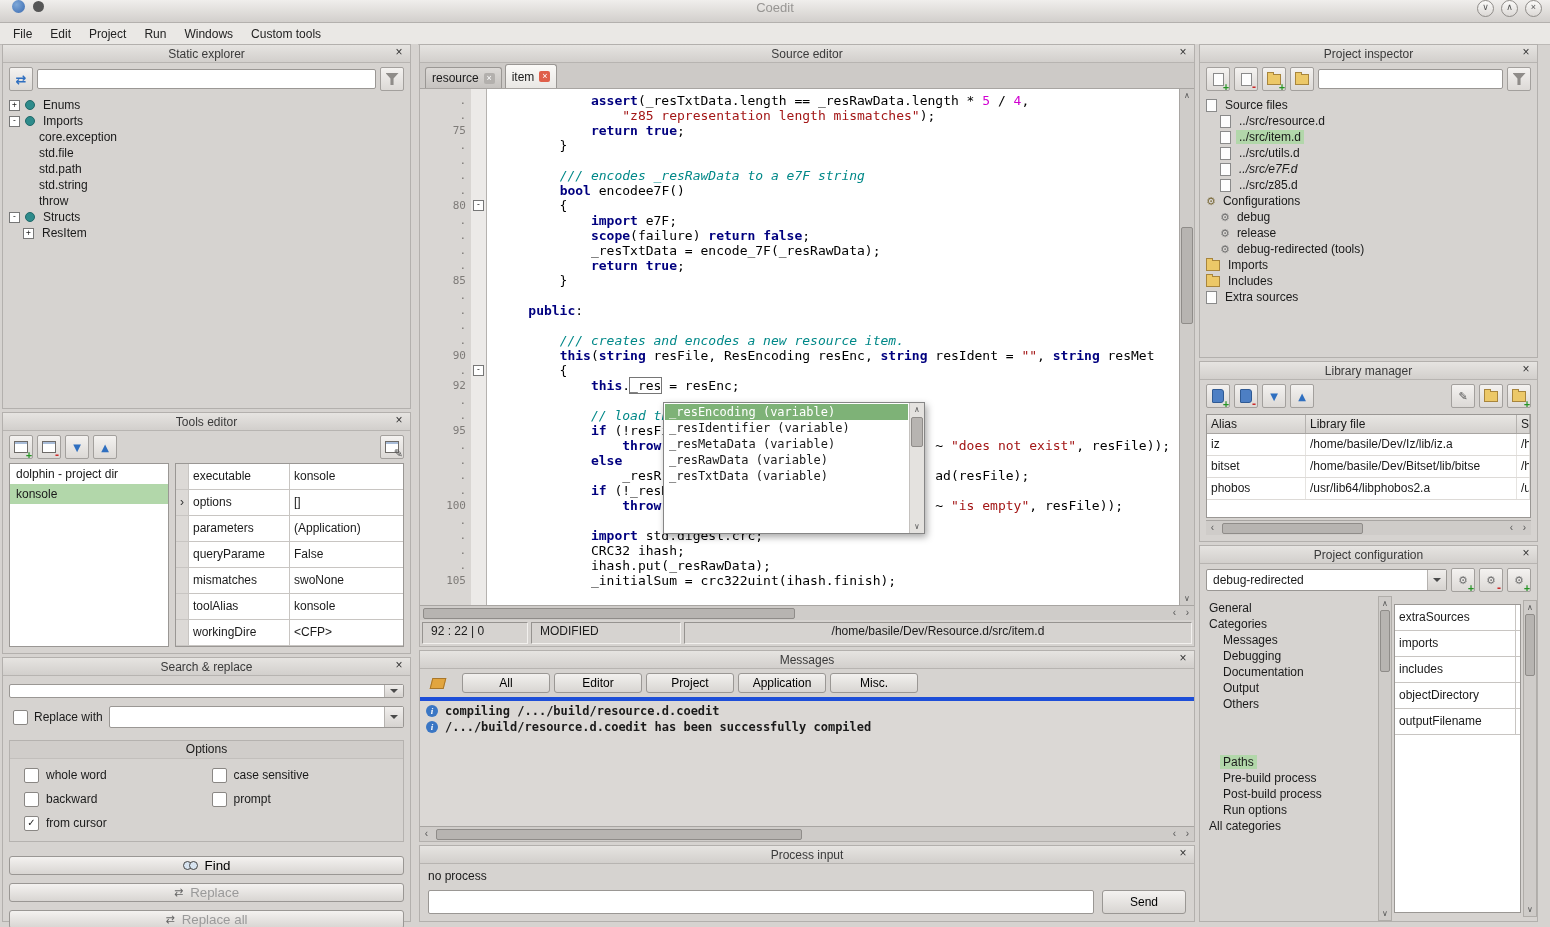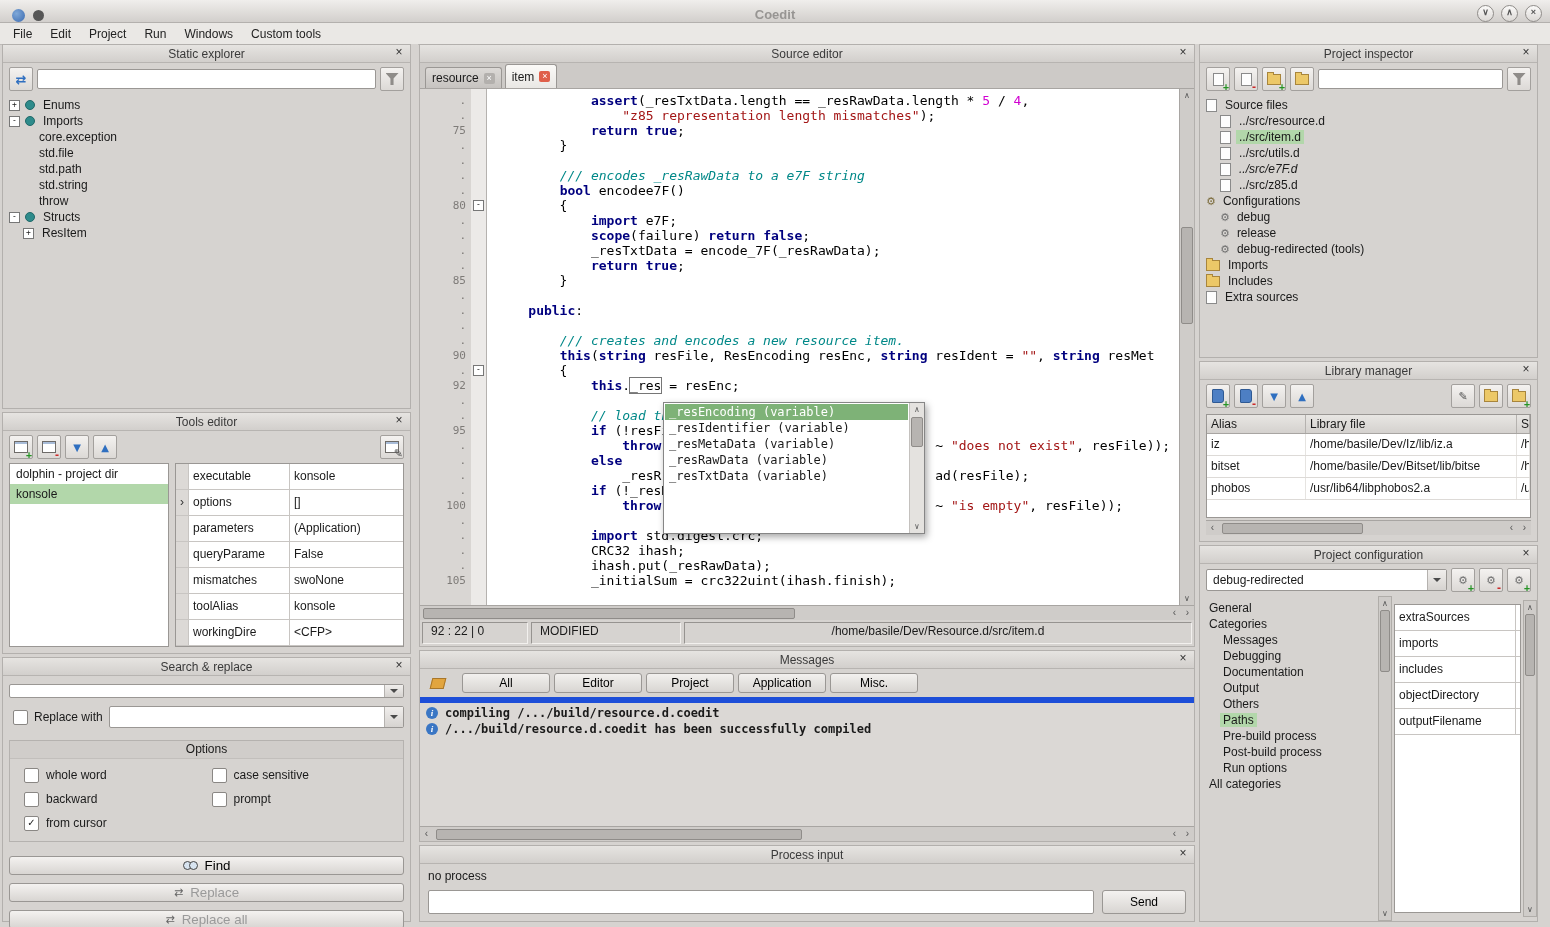--- a/index.html
+++ b/index.html
@@ -1,20 +1,20 @@
 <!DOCTYPE html>
 <html style="--selection_green: #b2d7aa; --completion_selection: #7eb277; --keyword: #00007f; --comment: #008888; --string: #a31616; --number: #d100d1; --tab_close_red: #df5f4a;"><head>
 <meta charset="utf-8">
 <style>
   html,body{margin:0;padding:0}
   body{width:1550px;height:927px;position:relative;overflow:hidden;background:#d6d3d0;
        font-family:"Liberation Sans",sans-serif;font-size:12px;color:#1a1a1a;}
   
   .titlebar{height:22px;background:linear-gradient(#f0eeec,#d2cfcc);border-bottom:1px solid #b3b0ad;
-            display:flex;align-items:flex-end;justify-content:center;position:relative;color:#979593;font-size:13px;font-weight:bold;}
+            display:flex;align-items:flex-start;justify-content:center;position:relative;color:#979593;font-size:13px;}
   .tl-icons{position:absolute;left:12px;display:flex;gap:8px;align-items:center}
   .wctrls{position:absolute;right:8px;display:flex;gap:7px;align-items:center}
   .wbtn{width:15px;height:15px;border:1px solid #8f8c89;border-radius:50%;font-size:9px;line-height:13px;
         text-align:center;color:#555;background:linear-gradient(#fbfaf9,#dcd9d6)}
   .menubar{height:21px;background:#eae8e5;border-bottom:1px solid #bdbab7;display:flex;align-items:center;padding-left:4px}
   .mitem{padding:2px 9px;color:#222}
   
   #col-left{position:absolute;left:2px;top:44px;width:409px;bottom:2px;display:flex;flex-direction:column}
   #col-center{position:absolute;left:419px;top:44px;width:776px;bottom:2px;display:flex;flex-direction:column}
   #col-right{position:absolute;left:1199px;top:44px;width:339px;bottom:2px;display:flex;flex-direction:column}
@@ -124,21 +124,21 @@
          box-shadow:2px 3px 7px rgba(0,0,0,.35);display:flex;font:12px/16px "DejaVu Sans Mono",monospace;z-index:5}
   .popup-list{flex:1;padding:1px;overflow:hidden}
   .pitem{height:16px;padding:0 4px;white-space:nowrap}
   .pitem.sel{background:var(--completion_selection,#7eb277);color:#fff}
   .popup-scroll{width:14px;flex:none;border-left:1px solid #c4c1be;background:#e4e2df;display:flex;flex-direction:column;align-items:center;font-size:8px;color:#555}
   .popup-scroll .vthumb{height:28px;margin-top:1px}
   
   .msgbar{display:flex;align-items:center;gap:12px;padding:4px 6px;flex:none}
   .fbtn{min-width:88px;height:20px;border:1px solid #9a9794;border-radius:3px;
         background:linear-gradient(#f2f0ee,#d8d5d2);font:12px "Liberation Sans",sans-serif}
-  .msg-list{flex:1;background:#dbd8d5;border-top:6px solid #1d4ed8;overflow:hidden;padding-top:2px}
+  .msg-list{flex:1;background:#dbd8d5;border-top:4px solid #1d4ed8;overflow:hidden;padding-top:2px}
   .msgrow{display:flex;align-items:center;gap:7px;padding:1px 6px;font:bold 12px "DejaVu Sans Mono",monospace}
   .pi-status{padding:5px 8px;flex:none}
   .pi-row{display:flex;gap:8px;padding:2px 8px;flex:none}
   .pi-input{flex:1;height:22px;background:#fff;border:1px solid #9a9794;border-radius:2px;font:12px "Liberation Sans",sans-serif;padding:0 4px}
   .send-btn{width:84px;height:24px;border:1px solid #9a9794;border-radius:3px;background:linear-gradient(#f4f2f0,#d8d5d2);font:12px "Liberation Sans",sans-serif}
   
   .libtable{flex:1;margin:2px 6px 0 6px;border:1px solid #9a9794;background:#fff;overflow:hidden;display:flex;flex-direction:column}
   .lth{display:flex;background:linear-gradient(#e8e6e3,#d4d1ce);border-bottom:1px solid #a8a5a2;height:18px;line-height:18px;flex:none}
   .lhc{padding:0 4px;border-right:1px solid #b5b2af;overflow:hidden;white-space:nowrap}
   .ltr{display:flex;height:21px;line-height:21px;border-bottom:1px solid #dddad7}
@@ -745,21 +745,21 @@
             </div>
             <div class="trow" style="padding-left: 20px;">
               <span class="tlabel">Documentation</span>
             </div>
             <div class="trow" style="padding-left: 20px;">
               <span class="tlabel">Output</span>
             </div>
             <div class="trow" style="padding-left: 20px;">
               <span class="tlabel">Others</span>
             </div>
-            <div class="trow sel" style="padding-left: 20px;">
+            <div class="trow sel" style="padding-left: 20px; margin-top: 42px;">
               <span class="tlabel">Paths</span>
             </div>
             <div class="trow" style="padding-left: 20px;">
               <span class="tlabel">Pre-build process</span>
             </div>
             <div class="trow" style="padding-left: 20px;">
               <span class="tlabel">Post-build process</span>
             </div>
             <div class="trow" style="padding-left: 20px;">
               <span class="tlabel">Run options</span>

